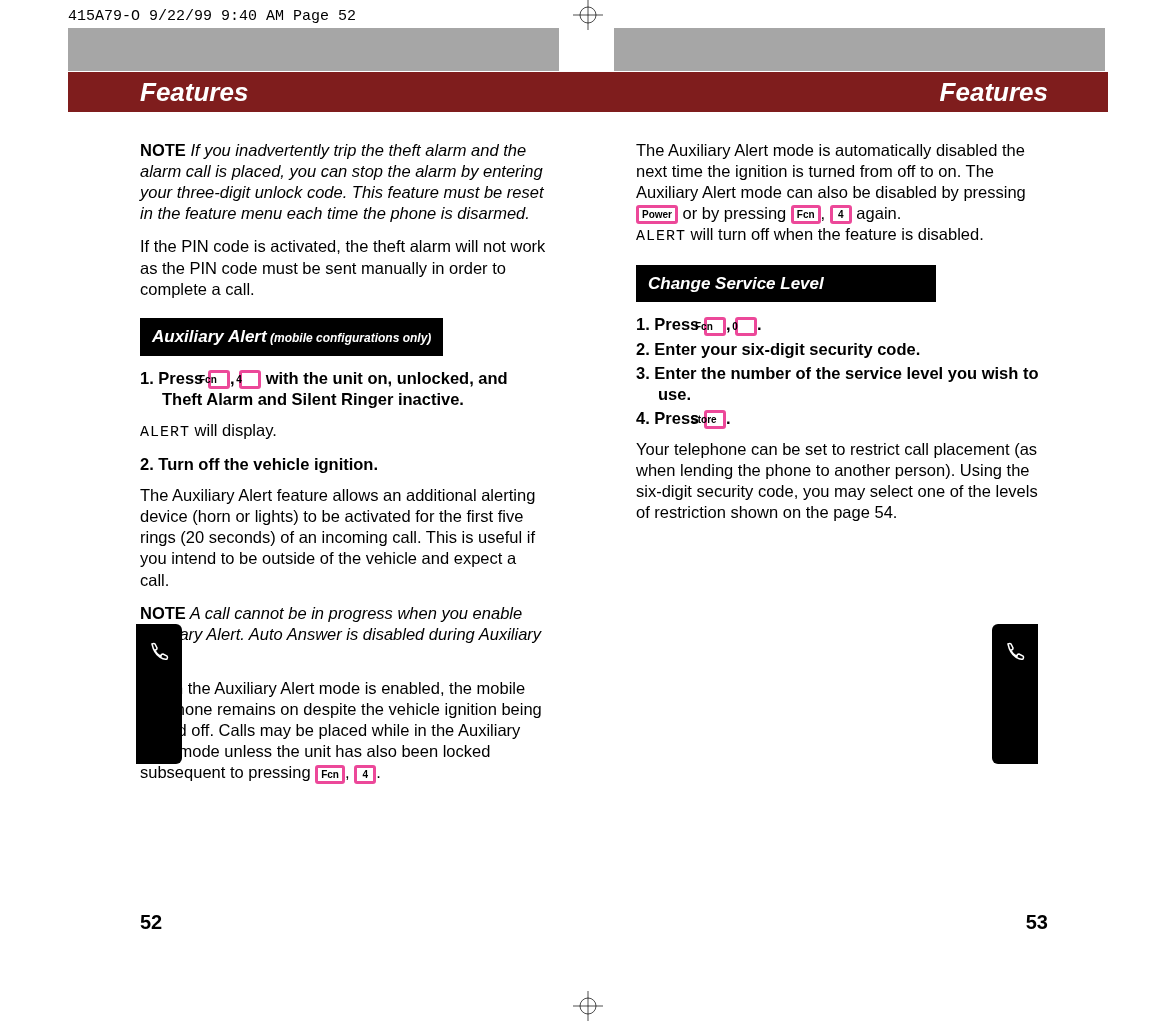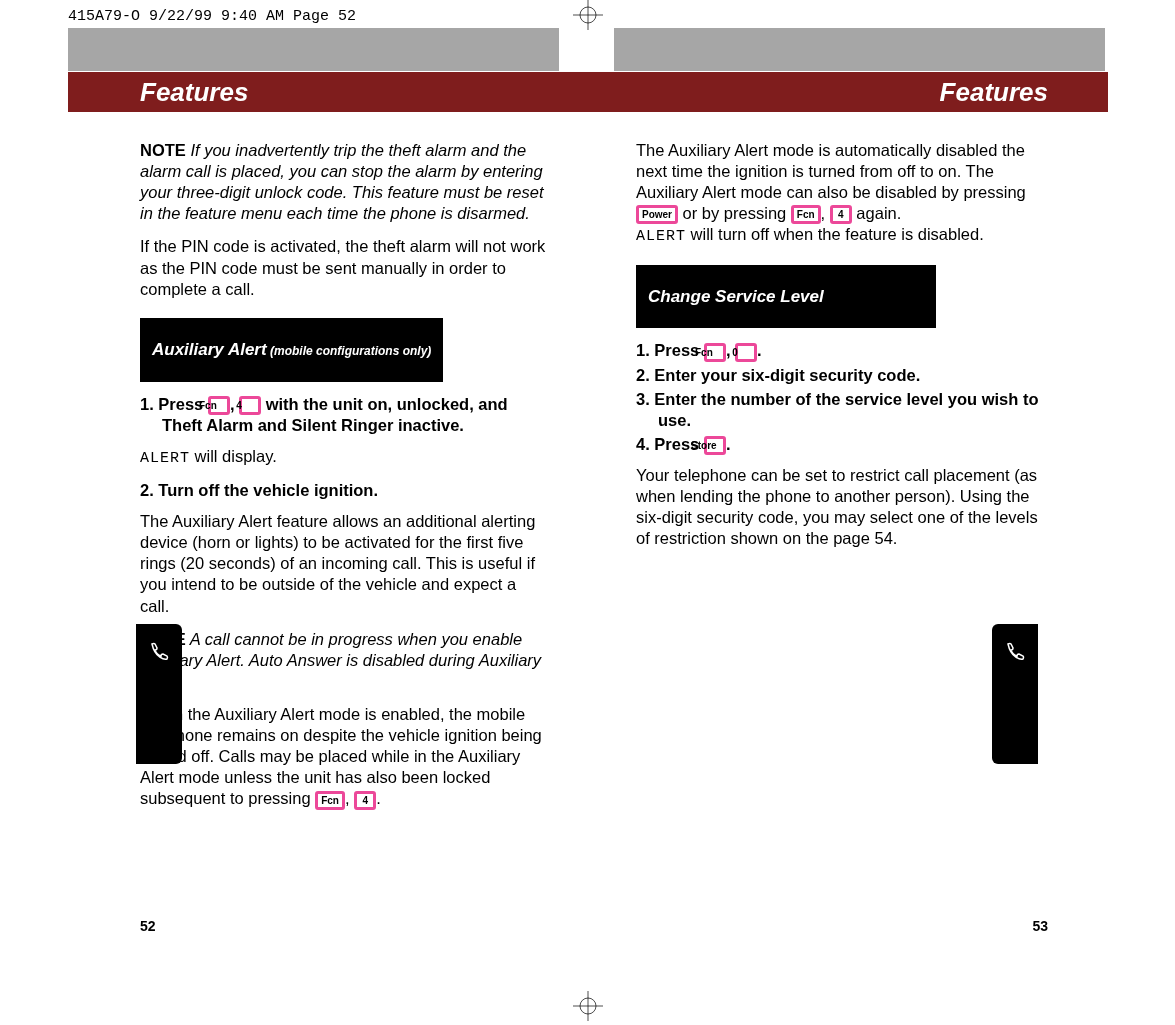--- a/index.html
+++ b/index.html
@@ -71,21 +71,21 @@
   }
   .page-right .content { padding: 28px 60px 0 48px; }
   .content p { margin-bottom: 12px; }
   .note-lead { font-weight: bold; }
   .note-body { font-style: italic; }
   .section-bar {
     background: #000;
     color: #fff;
     font-style: italic;
     font-weight: bold;
-    padding: 21px 12px;
+    padding: 8px 12px;
     font-size: 17px;
     margin: 6px 0 12px 0;
     display: inline-block;
     min-width: 300px;
   }
   .section-sub { font-size: 12px; font-weight: bold; }
   ol.steps { list-style: none; margin-bottom: 10px; }
   ol.steps li { font-weight: bold; margin-bottom: 3px; padding-left: 22px; text-indent: -22px; }
   .key {
     display: inline-block;
@@ -99,21 +99,21 @@
     line-height: 13px;
     min-width: 22px;
     text-align: center;
     font-family: Arial, sans-serif;
   }
   .lcd { font-family: "Courier New", monospace; letter-spacing: 1px; font-size: 15px; }
   .pagenum {
     position: absolute;
     bottom: 18px;
     font-weight: bold;
-    font-size: 14px;
+    font-size: 20px;
   }
   .page-left .pagenum { left: 72px; }
   .page-right .pagenum { right: 60px; }
   .thumb-tab {
     position: absolute;
     width: 46px;
     height: 140px;
     background: #000;
     border-radius: 6px 0 0 6px;
     display: flex;

